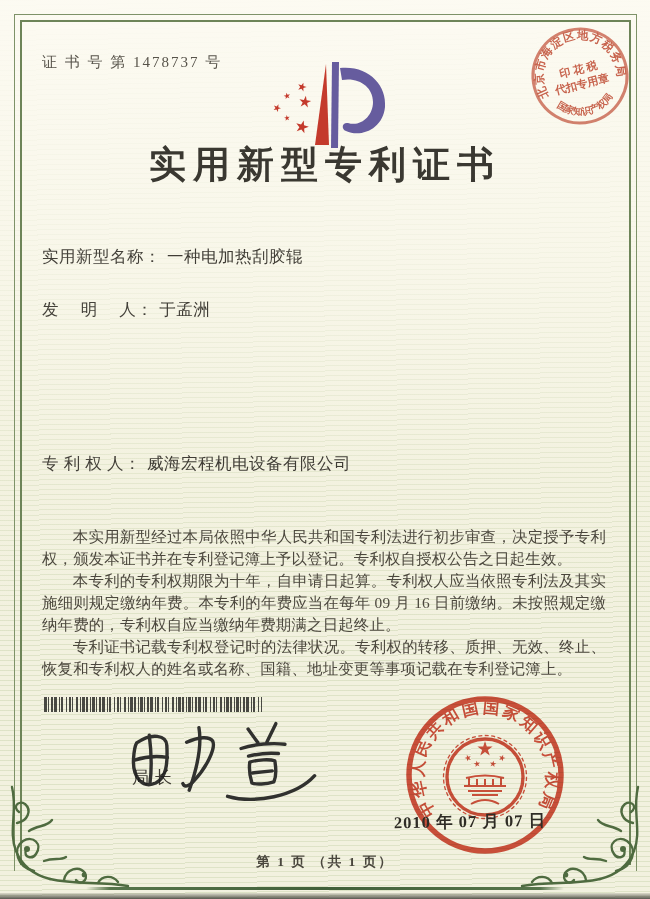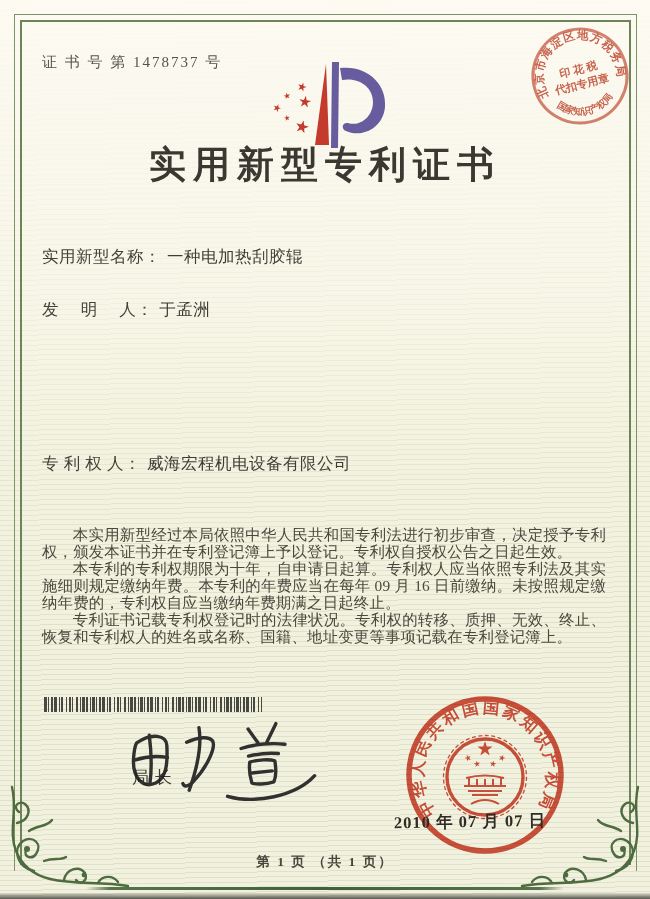--- a/index.html
+++ b/index.html
@@ -32,21 +32,21 @@
 
   .title{position:absolute;left:0;right:0;top:140px;margin:0;text-align:center;
     font-size:37px;font-weight:700;letter-spacing:7px;color:#3a3831;}
 
   .field-row{position:absolute;left:42px;font-size:16.5px;color:#44413a;letter-spacing:.5px;white-space:nowrap;}
   .f-label{color:#44413a;}
   .f-value{margin-left:6px;color:#3f3c35;}
   .r0{top:246px}.r1{top:299px}.r2{top:351px}.r3{top:402px}.r4{top:453px}.r5{top:505px}
 
   .paras{position:absolute;left:42px;right:44px;top:526px;color:#4b473d;}
-  .paras p{margin:0;font-size:15.4px;line-height:17px;text-align:justify;text-indent:2em;letter-spacing:.2px;}
+  .paras p{margin:0;font-size:15.4px;line-height:22px;text-align:justify;text-indent:2em;letter-spacing:.2px;}
 
   .barcode{position:absolute;left:44px;top:697px;width:218px;height:15px;opacity:.85;}
 
   .signer-title{position:absolute;left:84px;top:766px;font-size:17px;letter-spacing:6px;color:#3e3b33;margin-left:48px;}
   .signature{position:absolute;left:122px;top:716px;width:220px;height:100px;transform:rotate(-3deg);}
 
   .main-seal{position:absolute;left:392px;top:682px;width:186px;height:186px;mix-blend-mode:multiply;opacity:.92;}
   .seal-date{position:absolute;left:394px;top:811px;z-index:6;font-size:16.5px;font-weight:700;
     letter-spacing:1px;color:#2f2c26;transform:rotate(-1deg);}
 

